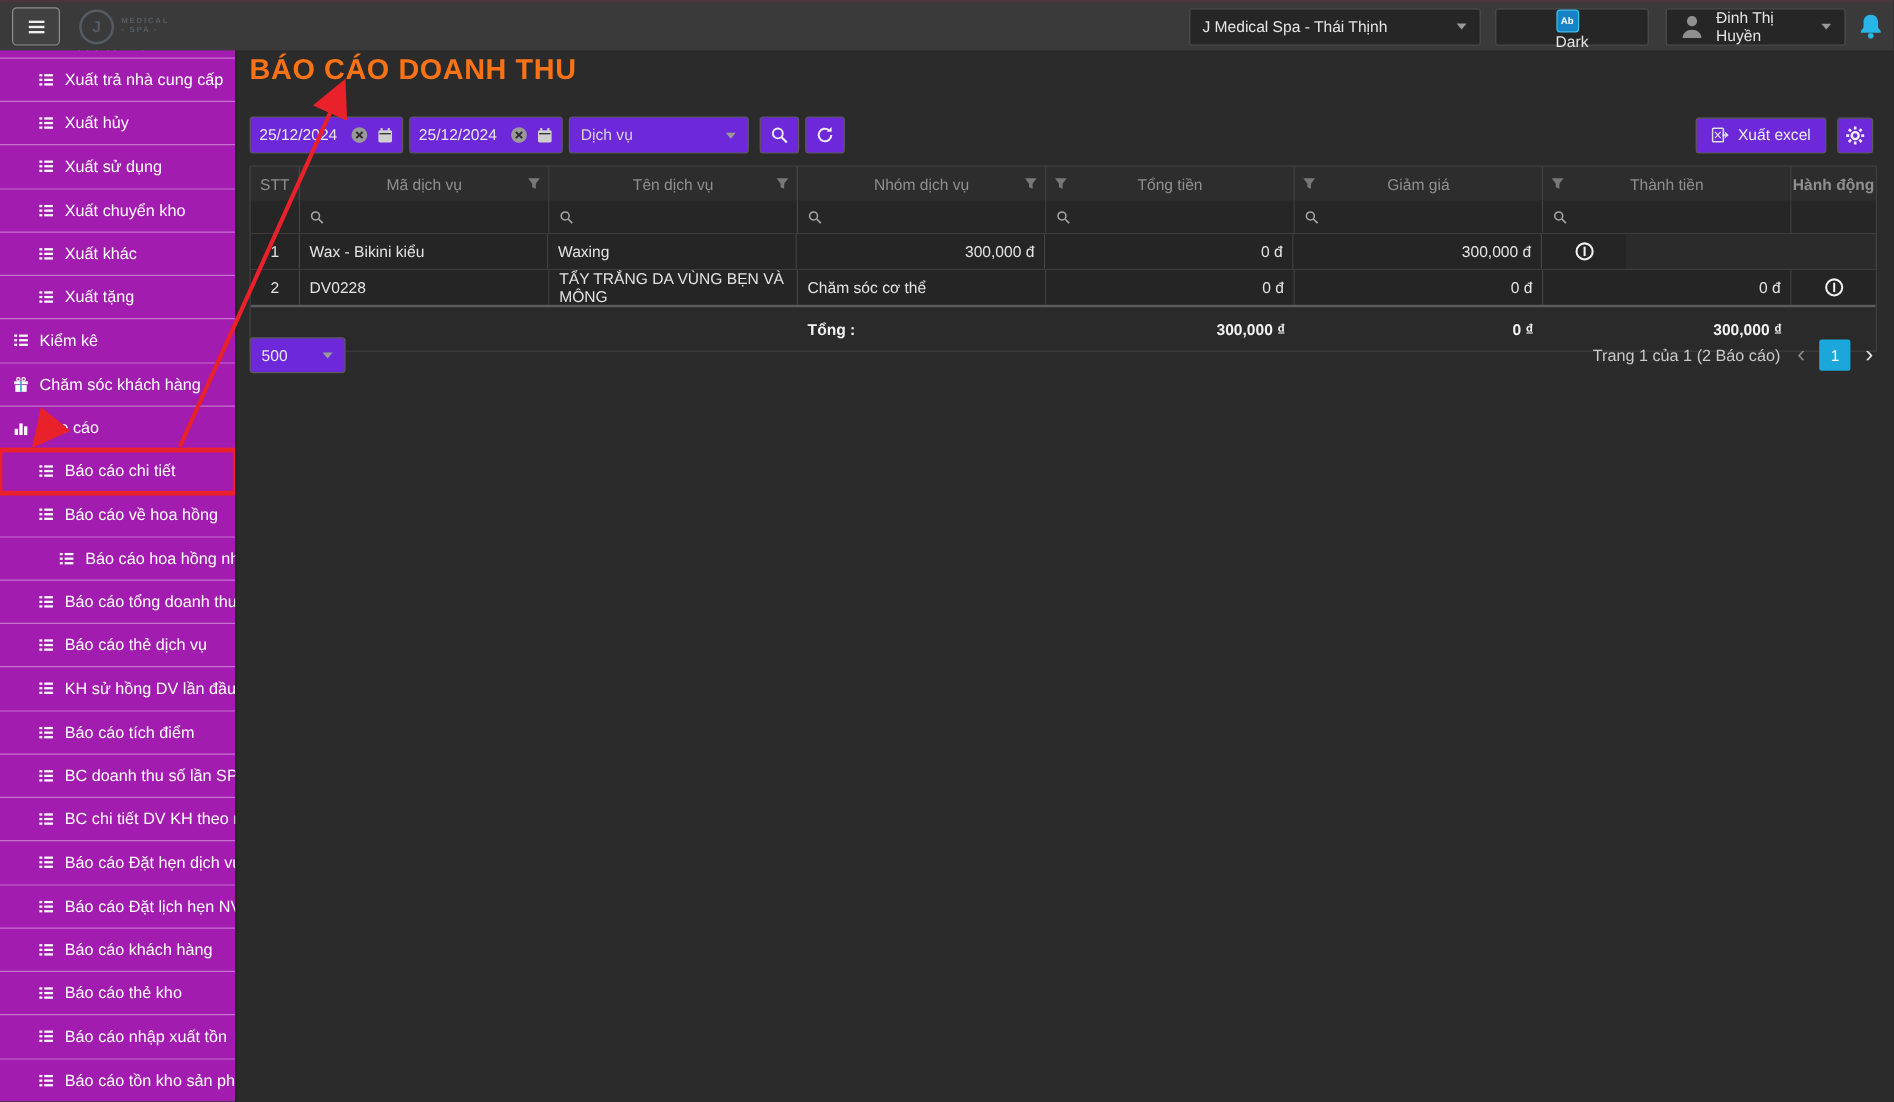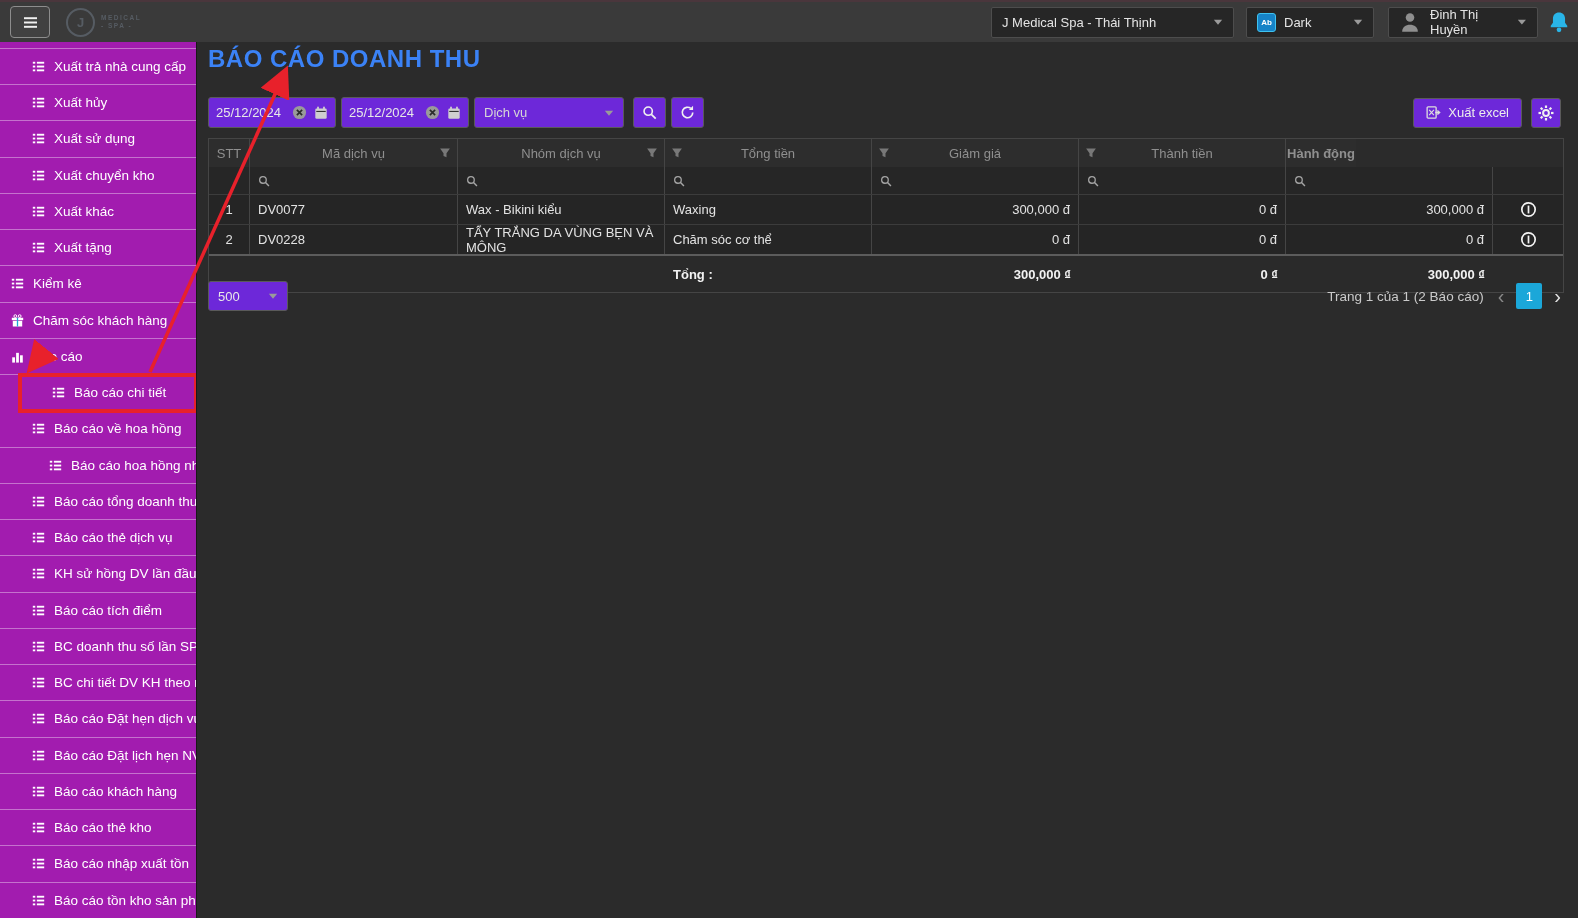--- a/index.html
+++ b/index.html
@@ -16,40 +16,40 @@
   .hamburger svg{width:17px;height:13px;}
   .logo{display:flex;align-items:center;margin-left:16px;color:#565c63;flex:none;}
   .logo-circle{width:25px;height:25px;border:2px solid #565c63;border-radius:50%;
     display:flex;align-items:center;justify-content:center;font-weight:bold;font-size:13px;}
   .logo-text{margin-left:6px;font-size:6.5px;letter-spacing:1.5px;line-height:8px;font-weight:bold;}
   .tb-right{margin-left:auto;display:flex;align-items:center;padding-right:8px;}
   .tb-select{height:31px;box-sizing:border-box;background:#262626;border:1px solid #4d4d4d;border-radius:2px;
     display:flex;align-items:center;color:#e4e4e4;font-size:13px;padding:0 10px;cursor:pointer;}
   .tb-select .caret{margin-left:auto;color:#9a9a9a;width:10px;height:8px;}
   .w-spa{width:243px;margin-right:12px;}
-  .w-theme{width:128px;margin-right:14px;}
+  .w-theme{width:128px;margin-right:14px;flex-direction:column;}
   .w-user{width:150px;margin-right:10px;}
   .ab-chip{width:17px;height:17px;background:#1683c7;border:1px solid #3fc2ef;border-radius:3px;
     color:#fff;font-size:8px;font-weight:bold;display:flex;align-items:center;justify-content:center;margin-right:8px;flex:none;}
   .avatar{width:22px;height:22px;color:#8f8f8f;margin-right:9px;flex:none;}
   .bell{width:22px;height:24px;color:#29b5e8;cursor:pointer;flex:none;}
   
   .sidebar{position:absolute;top:40px;left:0;width:196px;bottom:0;background:#a21caf;overflow:hidden;z-index:4;}
   .sb-item{height:36.25px;box-sizing:border-box;border-bottom:1px solid rgba(255,255,255,.38);
     display:flex;align-items:center;color:#fff;font-size:13.5px;cursor:pointer;white-space:nowrap;}
   .sb-item .ic{width:15px;height:13px;margin-right:8px;flex:none;}
   .lvl1{padding-left:10px;}
   .lvl2{padding-left:31px;}
   .lvl3{padding-left:48px;}
   .partial{height:8.75px;overflow:hidden;align-items:flex-start;}
   .partial .ic,.partial .sb-label{margin-top:-10px;}
-  .highlight{outline:4px solid #e8212b;outline-offset:-2px;margin-left:20px;}
+  .highlight{outline:4px solid #e8212b;outline-offset:-2px;}
   
   .main{position:absolute;left:196px;top:40px;right:0;bottom:0;border-left:1px solid #191919;background:#2b2b2b;}
-  .page-title{position:absolute;left:11px;top:5px;font-size:24px;font-weight:bold;color:#3b82f6;letter-spacing:.5px;}
+  .page-title{position:absolute;left:11px;top:5px;font-size:24px;font-weight:bold;color:#f97316;letter-spacing:.5px;}
   .filter-row{position:absolute;left:11px;top:57px;right:17px;display:flex;align-items:center;}
   .box{height:31px;box-sizing:border-box;background:#6d28d9;border:1px solid #5a5a5a;border-radius:3px;
     display:flex;align-items:center;color:#e8e8e8;font-size:13px;}
   .date-box{width:128px;padding:0 7px;margin-right:5px;cursor:text;}
   .date-box .clear{width:15px;height:15px;margin-left:auto;cursor:pointer;flex:none;}
   .date-box .cal{width:14px;height:14px;margin-left:7px;color:#cfcfcf;cursor:pointer;flex:none;}
   .svc-box{width:150px;padding:0 9px;margin-right:9px;cursor:pointer;color:#d6d6d6;}
   .svc-box .caret{margin-left:auto;width:10px;height:8px;color:#9a9a9a;}
   .icon-btn{width:33px;justify-content:center;color:#f0f0f0;cursor:pointer;margin-right:5px;}
   .icon-btn svg{width:15px;height:15px;}
@@ -426,20 +426,26 @@
         <div class="g-cell" style="width: 41px;">
           <div class="">STT</div>
         </div>
         <div class="g-cell" style="width: 208px;">
           <div class="">Mã dịch vụ</div>
           <svg class="funnel fr">
             <use href="#i-funnel"></use>
           </svg>
         </div>
         <div class="g-cell" style="width: 207px;">
+          <div class="">Tên dịch vụ</div>
+          <svg class="funnel fr">
+            <use href="#i-funnel"></use>
+          </svg>
+        </div>
+        <div class="g-cell" style="width: 207px;">
           <div class="">Nhóm dịch vụ</div>
           <svg class="funnel fr">
             <use href="#i-funnel"></use>
           </svg>
         </div>
         <div class="g-cell" style="width: 207px;">
           <div class="">Tổng tiền</div>
           <svg class="funnel fl">
             <use href="#i-funnel"></use>
           </svg>
@@ -489,21 +495,20 @@
         </div>
         <div class="g-cell" style="width: 207px;">
           <svg>
             <use href="#i-search"></use>
           </svg>
         </div>
         <div class="g-cell" style="width: 70px;"></div>
       </div>
       <div class="g-row data">
         <div class="g-cell al-c" style="width: 41px;">1</div>
-        <div class="g-cell" style="width: 208px;">DV0077</div>
         <div class="g-cell" style="width: 207px;">Wax - Bikini kiểu</div>
         <div class="g-cell" style="width: 207px;">Waxing</div>
         <div class="g-cell al-r" style="width: 207px;">300,000 đ</div>
         <div class="g-cell al-r" style="width: 207px;">0 đ</div>
         <div class="g-cell al-r" style="width: 207px;">300,000 đ</div>
         <div class="g-cell al-c" style="width: 70px;">
           <svg class="info-ic">
             <use href="#i-info"></use>
           </svg>
         </div>

